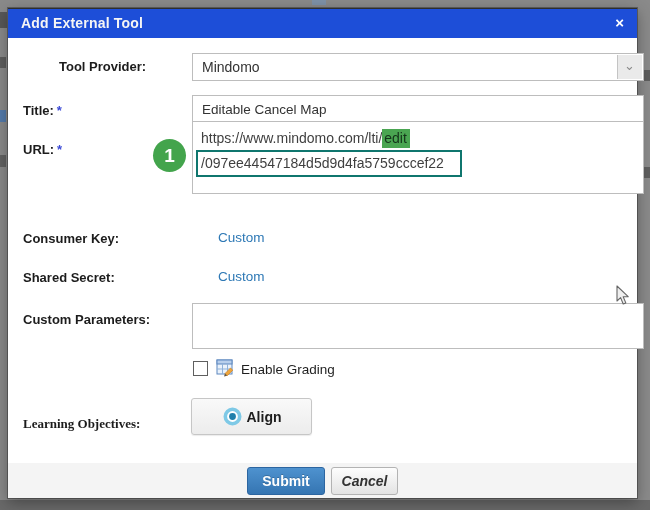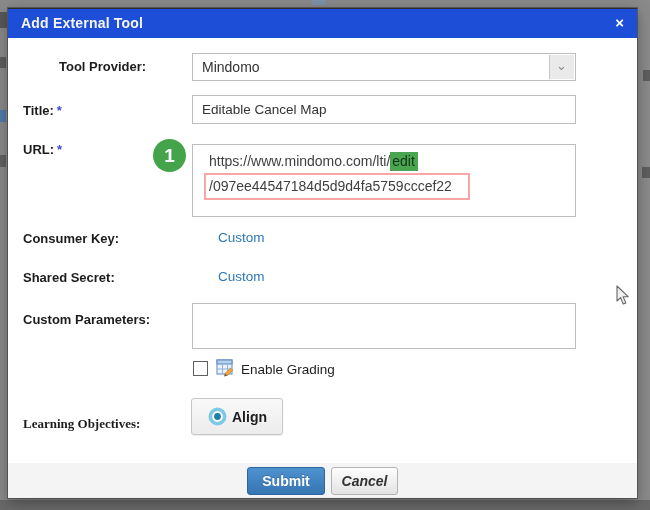--- a/index.html
+++ b/index.html
@@ -17,54 +17,54 @@
     position:absolute;left:8px;top:8px;width:629px;height:490px;background:#ffffff;
     box-shadow:0 0 0 1px rgba(40,40,40,.45), 0 4px 14px rgba(0,0,0,.35);
   }
   .titlebar{position:absolute;left:0;top:0;right:0;height:30px;background:#1d4ed8;border-top:1px solid #2e2e2e;box-sizing:border-box;}
   .titlebar .t{position:absolute;left:13px;top:6px;color:#f5f5f5;font-size:14px;font-weight:bold;letter-spacing:.2px;}
   .close{position:absolute;right:13px;top:5px;color:#ffffff;font-size:15px;font-weight:bold;cursor:pointer;line-height:18px;}
 
   .lbl{position:absolute;left:15px;font-size:13px;font-weight:bold;color:#1c1c1c;white-space:nowrap;}
   .req{color:#3a49d6;font-weight:bold;margin-left:3px;}
 
-  .field{position:absolute;left:184px;width:384px;box-sizing:border-box;background:#fff;border:1px solid #bdbdbd;}
+  .field{position:absolute;left:184px;width:452px;box-sizing:border-box;background:#fff;border:1px solid #bdbdbd;}
 
   
   .select{top:45px;height:28px;cursor:pointer;}
   .select .val{position:absolute;left:9px;top:5px;font-size:14px;color:#333;}
   .select .arrowbox{position:absolute;right:1px;top:1px;bottom:1px;width:24px;background:#eaeaea;border-left:1px solid #c4c4c4;}
   .select .chev{position:absolute;right:7px;top:3px;color:#8a8a8a;font-size:13px;}
 
   
   .input-title{top:87px;height:29px;}
   .input-title .val{position:absolute;left:9px;top:6px;font-size:13.5px;color:#333;}
 
   
-  .url-box{top:136px;height:73px;padding:5px 16px;font-size:14px;line-height:22px;color:#3f3f3f;cursor:text;}
+  .url-box{top:113px;height:73px;padding:5px 8px;font-size:14px;line-height:22px;color:#3f3f3f;cursor:text;}
   .hl-green{background:#4aa551;color:#14341a;padding:1px 3px 2px 2px;}
-  .boxed{display:inline-block;border:2px solid #fca5a5;padding:0 16px 1px 3px;margin-left:-5px;margin-top:1px;}
+  .boxed{display:inline-block;border:2px solid #0f766e;padding:0 16px 1px 3px;margin-left:-5px;margin-top:1px;}
 
   .callout{
     position:absolute;left:145px;top:131px;width:33px;height:33px;border-radius:50%;
     background:#43a44c;color:#fff;font-size:19px;font-weight:bold;text-align:center;line-height:33px;
   }
 
   .link{position:absolute;left:184px;font-size:13.5px;color:#2d78b5;text-decoration:none;cursor:pointer;margin-left:26px;}
 
   .textarea-params{top:295px;height:46px;cursor:text;}
 
   
   .checkbox{position:absolute;left:185px;top:353px;width:15px;height:15px;background:#fff;border:1px solid #5f5f5f;box-sizing:border-box;cursor:pointer;}
   .grading-icon{position:absolute;left:208px;top:351px;width:18px;height:18px;}
   .grading-label{position:absolute;left:233px;top:354px;font-size:13.5px;color:#1f1f1f;}
 
   
   .align-btn{
-    position:absolute;left:183px;top:390px;width:92px;height:37px;box-sizing:border-box;
+    position:absolute;left:183px;top:390px;width:121px;height:37px;box-sizing:border-box;
     background:linear-gradient(#f9f9f9,#ececec);border:1px solid #c6c6c6;border-radius:3px;
     display:flex;align-items:center;justify-content:center;gap:4px;cursor:pointer;
     box-shadow:0 1px 1px rgba(0,0,0,.08);
   }
   .align-btn .txt{font-size:14px;font-weight:bold;color:#1d1d1d;}
 
   
   .footer{position:absolute;left:0;right:0;bottom:0;height:35px;background:#f4f4f4;
     display:flex;align-items:center;justify-content:center;gap:6px;text-align:right;}
   .btn{height:28px;box-sizing:border-box;border-radius:3px;font-size:14px;font-weight:bold;

